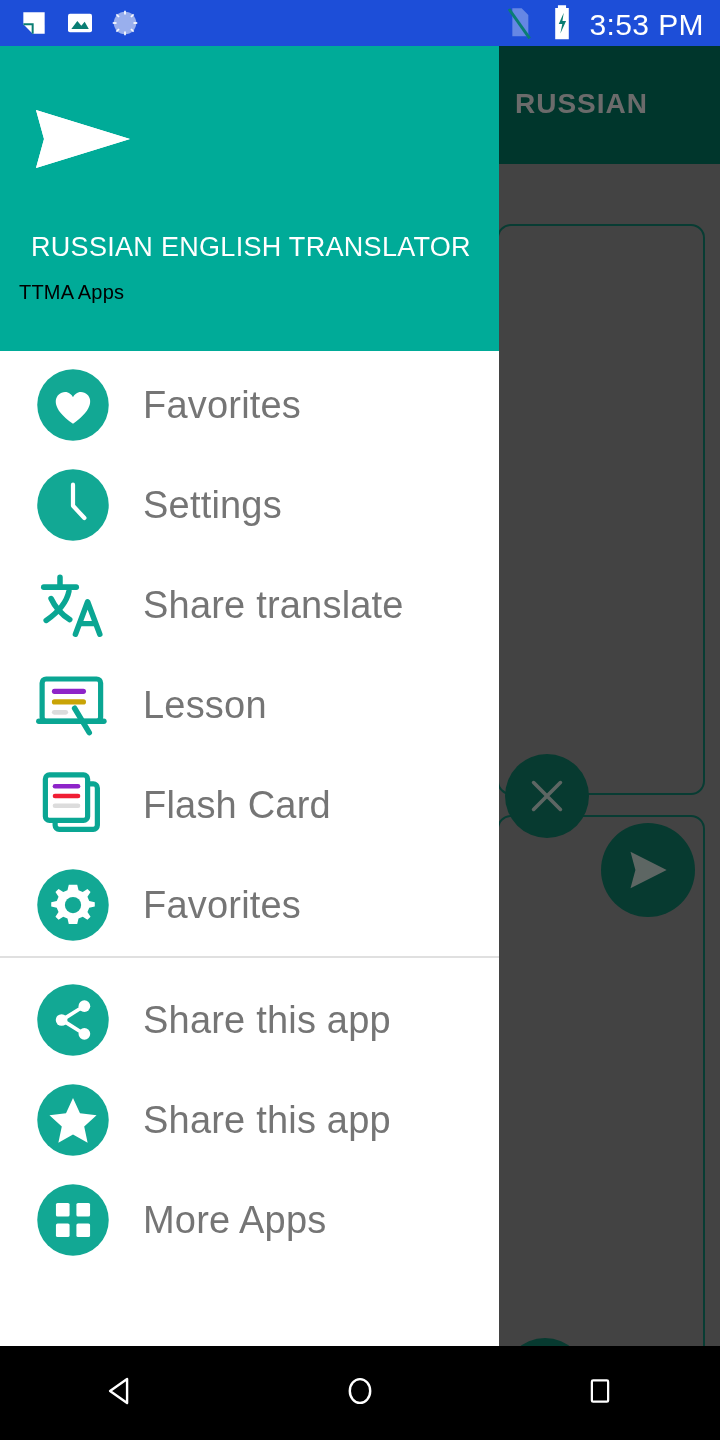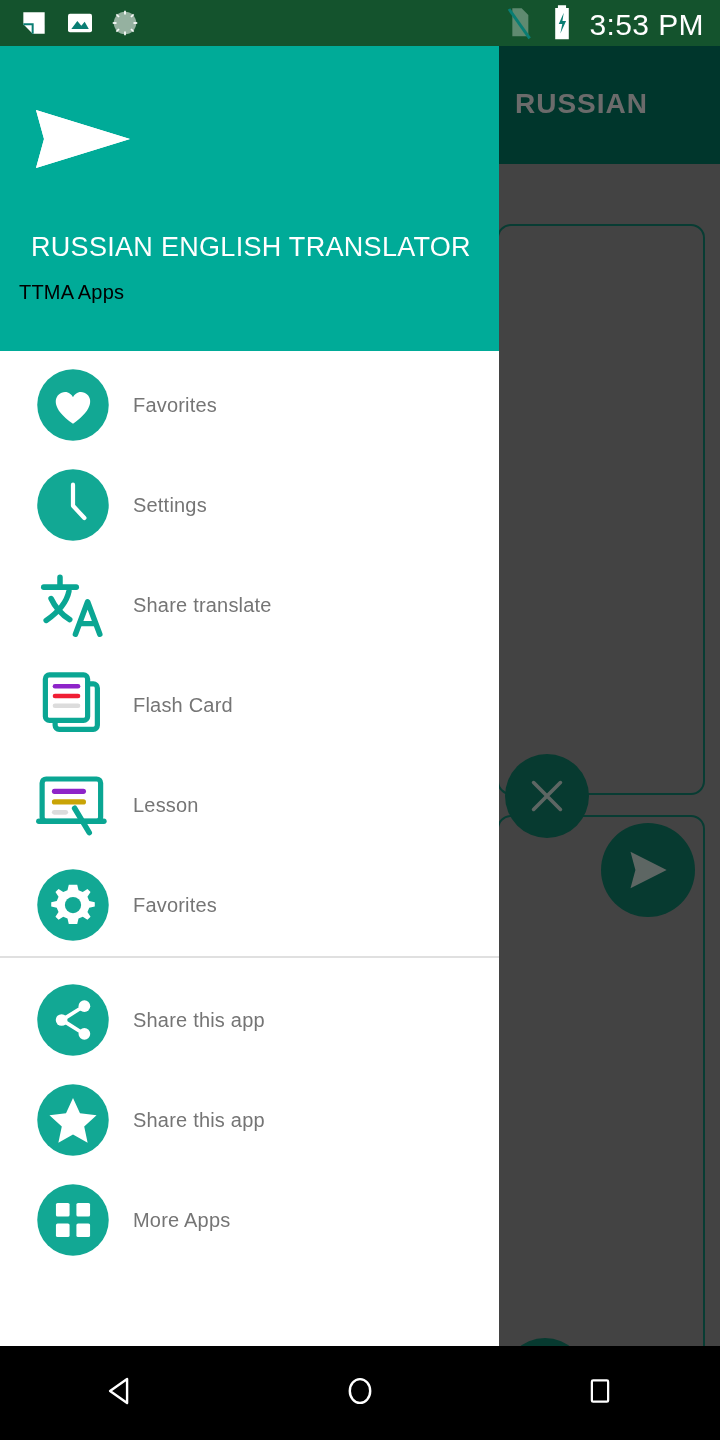--- a/index.html
+++ b/index.html
@@ -37,21 +37,21 @@
     display:flex; align-items:center; justify-content:center;
   }
   #fab-clear { left:505px; top:590px; width:84px; height:84px; }
   #fab-send  { left:601px; top:659px; width:94px; height:94px; }
   #fab-speak { left:503px; top:1174px; width:84px; height:84px; }
   .fab svg { display:block; }
 
   
   .statusbar {
     position:absolute; left:0; top:0; width:720px; height:46px;
-    background:#14532d; z-index:40;
+    background:#1d4ed8; z-index:40;
   }
   .sb-left { position:absolute; left:18px; top:7px; display:flex; align-items:center; gap:14px; }
   .sb-right { position:absolute; right:16px; top:4px; display:flex; align-items:center; gap:14px; }
   .sb-time { font-size:30px; color:#ffffff; letter-spacing:.4px; line-height:38px; }
 
   
   .scrim {
     position:absolute; left:0; top:46px; width:720px; height:1300px;
     background:rgba(0,0,0,0.34); z-index:45;
   }
@@ -77,21 +77,21 @@
   .menu-group { padding-top:4px; }
   .menu-item {
     display:flex; align-items:center; height:100px; padding-left:32px;
     cursor:pointer;
   }
   .menu-icon {
     width:82px; height:82px; flex:0 0 82px;
     display:flex; align-items:center; justify-content:center;
   }
   .menu-label {
-    margin-left:19px; font-size:20px; color:#757575; letter-spacing:.2px;
+    margin-left:29px; font-size:38px; color:#757575; letter-spacing:.2px;
   }
   .drawer-divider {
     height:2px; background:#e0e0e0; margin:1px 0 0 0; width:499px;
   }
 
   
   .navbar {
     position:absolute; left:0; bottom:0; width:720px; height:94px;
     background:#000000; z-index:60;
     display:flex; align-items:center; justify-content:space-around;
@@ -240,47 +240,47 @@
             <path d="M25.5 42 L33 22 L40.5 42" stroke="#0aa693" stroke-width="3.4" fill="none" stroke-linecap="round" stroke-linejoin="round"></path>
             <path d="M28.2 35.5 H37.8" stroke="#0aa693" stroke-width="3.2" stroke-linecap="round"></path>
           </svg>
         </span>
         <span class="menu-label">Share translate</span>
       </div>
 
       <div class="menu-item">
         <span class="menu-icon">
           <svg width="78" height="78" viewBox="0 0 48 48">
-            <rect x="13" y="11" width="26" height="28" rx="2.5" fill="#ffffff" stroke="#0aa693" stroke-width="3.2"></rect>
-            <rect x="7" y="5.5" width="26" height="28" rx="2.5" fill="#ffffff" stroke="#0aa693" stroke-width="3.2"></rect>
-            <rect x="11.5" y="11" width="17" height="2.8" rx="1.4" fill="#8e24c9"></rect>
-            <rect x="11.5" y="17" width="17" height="2.8" rx="1.4" fill="#f01e34"></rect>
-            <rect x="11.5" y="23" width="17" height="2.8" rx="1.4" fill="#dcdcdc"></rect>
-          </svg>
-        </span>
-        <span class="menu-label">Flash Card</span>
-      </div>
-
-      <div class="menu-item">
-        <span class="menu-icon">
-          <svg width="78" height="78" viewBox="0 0 48 48">
             <rect x="5" y="8" width="36" height="26" rx="2.5" fill="#ffffff" stroke="#0aa693" stroke-width="3.2"></rect>
             <path d="M3 34 H43" stroke="#0aa693" stroke-width="3.4" stroke-linecap="round"></path>
             <rect x="11" y="14" width="21" height="3.2" rx="1.6" fill="#8e24c9"></rect>
             <rect x="11" y="20.5" width="21" height="3.2" rx="1.6" fill="#c9a406"></rect>
             <rect x="11" y="27" width="10" height="3" rx="1.5" fill="#dcdcdc"></rect>
             <path d="M25 26 L34 41" stroke="#0aa693" stroke-width="3.4" stroke-linecap="round"></path>
           </svg>
         </span>
         <span class="menu-label">Lesson</span>
       </div>
 
       <div class="menu-item">
         <span class="menu-icon">
           <svg width="78" height="78" viewBox="0 0 48 48">
+            <rect x="13" y="11" width="26" height="28" rx="2.5" fill="#ffffff" stroke="#0aa693" stroke-width="3.2"></rect>
+            <rect x="7" y="5.5" width="26" height="28" rx="2.5" fill="#ffffff" stroke="#0aa693" stroke-width="3.2"></rect>
+            <rect x="11.5" y="11" width="17" height="2.8" rx="1.4" fill="#8e24c9"></rect>
+            <rect x="11.5" y="17" width="17" height="2.8" rx="1.4" fill="#f01e34"></rect>
+            <rect x="11.5" y="23" width="17" height="2.8" rx="1.4" fill="#dcdcdc"></rect>
+          </svg>
+        </span>
+        <span class="menu-label">Flash Card</span>
+      </div>
+
+      <div class="menu-item">
+        <span class="menu-icon">
+          <svg width="78" height="78" viewBox="0 0 48 48">
             <circle cx="24" cy="24" r="22" fill="#12a894"></circle>
             <path d="M24 11.5 l2.6 0 0.8 3.4 2.6 1.1 2.9-1.9 1.9 1.9 -1.9 2.9 1.1 2.6 3.4 0.8 0 2.6 -3.4 0.8 -1.1 2.6 1.9 2.9 -1.9 1.9 -2.9-1.9 -2.6 1.1 -0.8 3.4 -2.6 0 -2.6 0 -0.8-3.4 -2.6-1.1 -2.9 1.9 -1.9-1.9 1.9-2.9 -1.1-2.6 -3.4-0.8 0-2.6 3.4-0.8 1.1-2.6 -1.9-2.9 1.9-1.9 2.9 1.9 2.6-1.1 0.8-3.4 2.6 0 Z" fill="#ffffff"></path>
             <circle cx="24" cy="24" r="5" fill="#12a894"></circle>
           </svg>
         </span>
         <span class="menu-label">Favorites</span>
       </div>
     </div>
 
     <div class="drawer-divider"></div>

